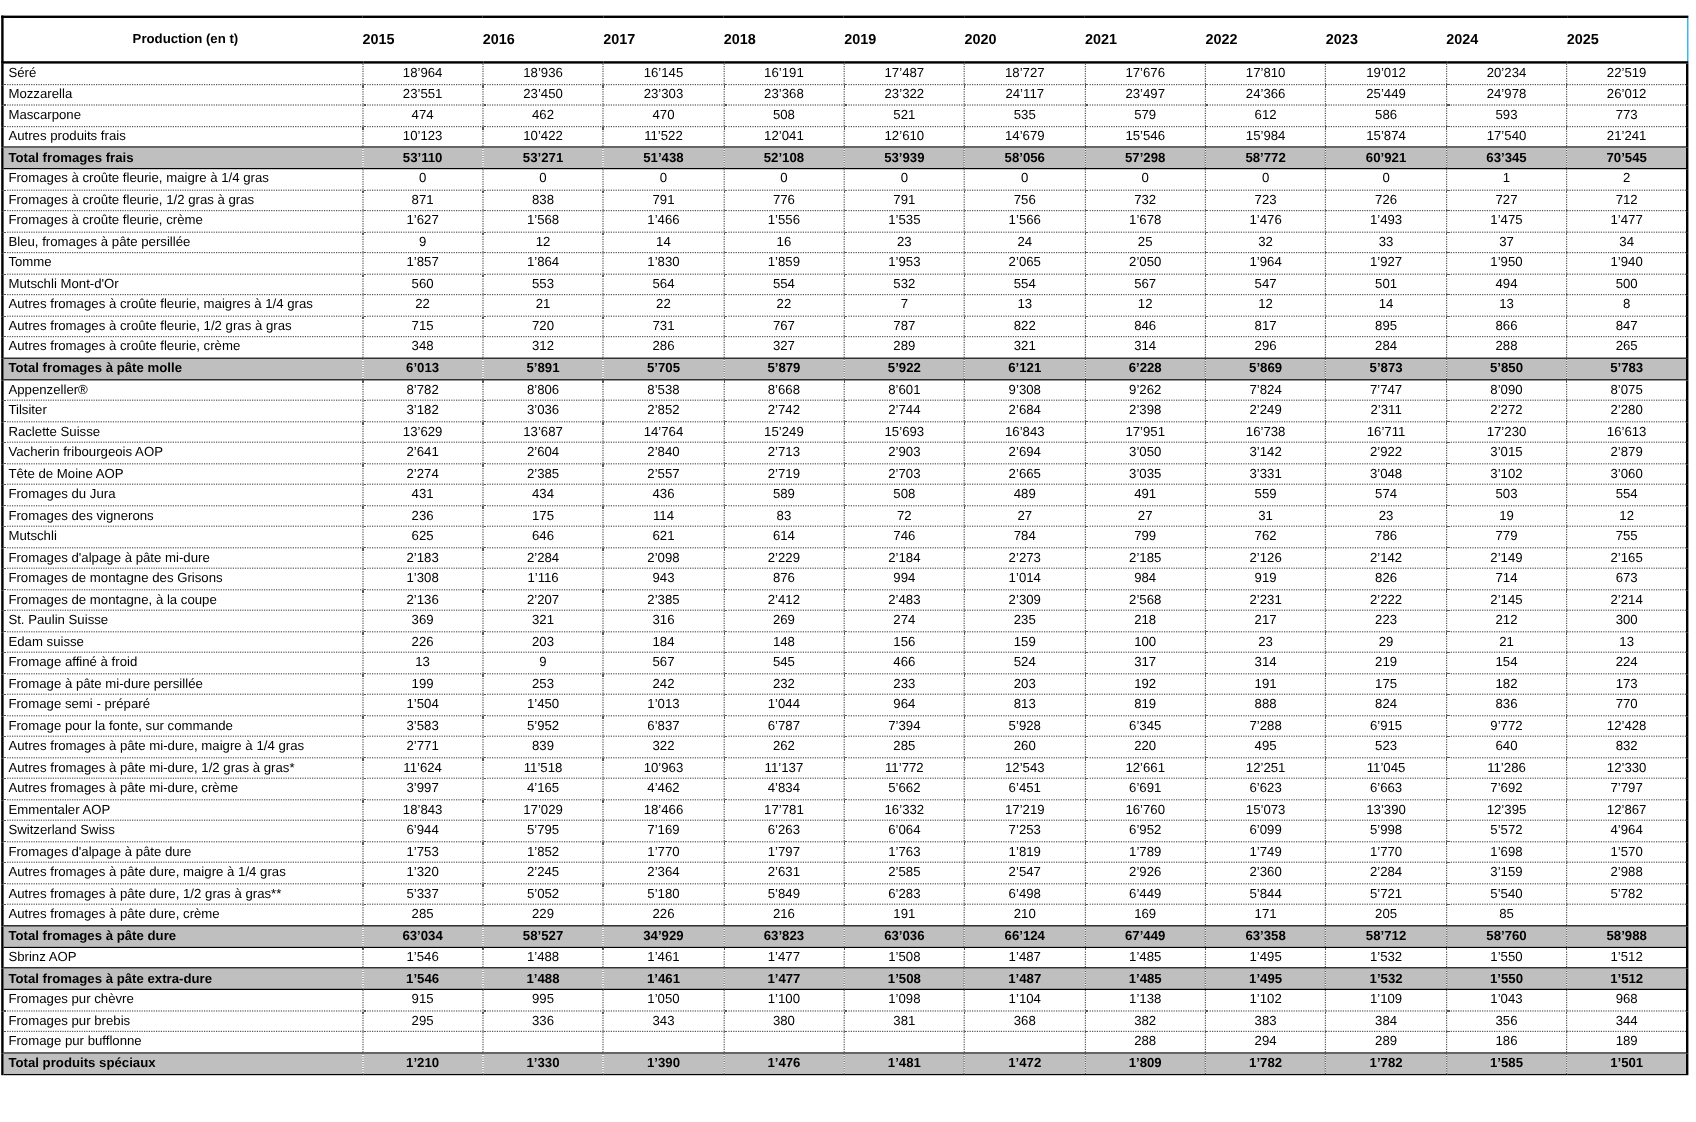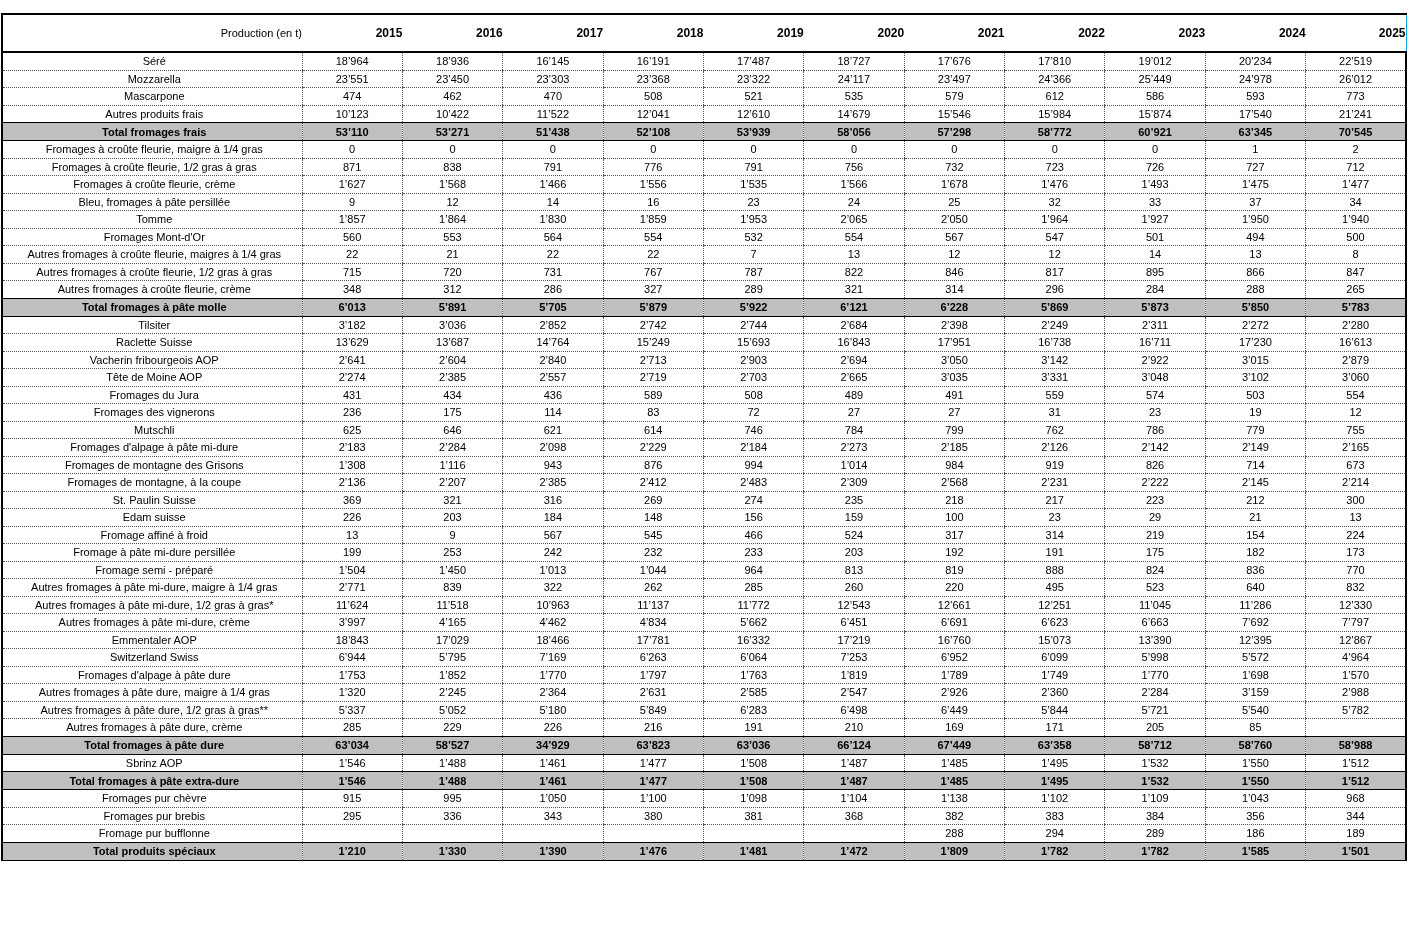--- a/index.html
+++ b/index.html
@@ -11,28 +11,28 @@
     border-collapse:collapse;table-layout:fixed;
     width:1406px;margin:13px 0 0 1px;
   }
   col.c-label{width:300px;}
   th,td{overflow:hidden;white-space:nowrap;padding:0;vertical-align:middle;}
   thead th{
     border-top:2px solid #000;border-bottom:2px solid #000;
     height:36px;font-size:12px;background:#fff;
   }
   thead th.lbl{
-    text-align:right;font-weight:normal;font-size:11px;padding-left:4px;
+    text-align:center;font-weight:bold;font-size:11px;padding-left:4px;
     border-left:2px solid #000;
     margin-left:16px;
   }
-  thead th.yr{text-align:right;font-weight:bold;}
+  thead th.yr{text-align:left;font-weight:bold;}
   thead th.yr:last-child{border-right:1px solid #0ea5e9;}
   tbody td{font-size:11px;height:16.5px;border-bottom:1px dotted #555;}
-  tbody td.lbl{text-align:center;padding-left:4px;border-left:2px solid #000;}
+  tbody td.lbl{text-align:left;padding-left:4px;border-left:2px solid #000;}
   tbody td.val{text-align:center;border-left:1px dotted #555;}
   tbody td.val:last-child{border-right:2px solid #000;}
   tr.row-total td{
     background:#bfbfbf;font-weight:bold;
     border-top:1px solid #000;border-bottom:1px solid #000;height:17px;
   }
 </style>
 </head>
 <body>
 
@@ -203,21 +203,21 @@
           <td class="val">1’859</td>
           <td class="val">1’953</td>
           <td class="val">2’065</td>
           <td class="val">2’050</td>
           <td class="val">1’964</td>
           <td class="val">1’927</td>
           <td class="val">1’950</td>
           <td class="val">1’940</td>
         </tr>
         <tr class="row-normal">
-          <td class="lbl">Fromages Mont-d'Or</td>
+          <td class="lbl">Mutschli Mont-d'Or</td>
           <td class="val">560</td>
           <td class="val">553</td>
           <td class="val">564</td>
           <td class="val">554</td>
           <td class="val">532</td>
           <td class="val">554</td>
           <td class="val">567</td>
           <td class="val">547</td>
           <td class="val">501</td>
           <td class="val">494</td>
@@ -273,20 +273,34 @@
           <td class="val">5’879</td>
           <td class="val">5’922</td>
           <td class="val">6’121</td>
           <td class="val">6’228</td>
           <td class="val">5’869</td>
           <td class="val">5’873</td>
           <td class="val">5’850</td>
           <td class="val">5’783</td>
         </tr>
         <tr class="row-normal">
+          <td class="lbl">Appenzeller®</td>
+          <td class="val">8’782</td>
+          <td class="val">8’806</td>
+          <td class="val">8’538</td>
+          <td class="val">8’668</td>
+          <td class="val">8’601</td>
+          <td class="val">9’308</td>
+          <td class="val">9’262</td>
+          <td class="val">7’824</td>
+          <td class="val">7’747</td>
+          <td class="val">8’090</td>
+          <td class="val">8’075</td>
+        </tr>
+        <tr class="row-normal">
           <td class="lbl">Tilsiter</td>
           <td class="val">3’182</td>
           <td class="val">3’036</td>
           <td class="val">2’852</td>
           <td class="val">2’742</td>
           <td class="val">2’744</td>
           <td class="val">2’684</td>
           <td class="val">2’398</td>
           <td class="val">2’249</td>
           <td class="val">2’311</td>
@@ -481,20 +495,34 @@
           <td class="val">1’450</td>
           <td class="val">1’013</td>
           <td class="val">1’044</td>
           <td class="val">964</td>
           <td class="val">813</td>
           <td class="val">819</td>
           <td class="val">888</td>
           <td class="val">824</td>
           <td class="val">836</td>
           <td class="val">770</td>
+        </tr>
+        <tr class="row-normal">
+          <td class="lbl">Fromage pour la fonte, sur commande</td>
+          <td class="val">3’583</td>
+          <td class="val">5’952</td>
+          <td class="val">6’837</td>
+          <td class="val">6’787</td>
+          <td class="val">7’394</td>
+          <td class="val">5’928</td>
+          <td class="val">6’345</td>
+          <td class="val">7’288</td>
+          <td class="val">6’915</td>
+          <td class="val">9’772</td>
+          <td class="val">12’428</td>
         </tr>
         <tr class="row-normal">
           <td class="lbl">Autres fromages à pâte mi-dure, maigre à 1/4 gras</td>
           <td class="val">2’771</td>
           <td class="val">839</td>
           <td class="val">322</td>
           <td class="val">262</td>
           <td class="val">285</td>
           <td class="val">260</td>
           <td class="val">220</td>

